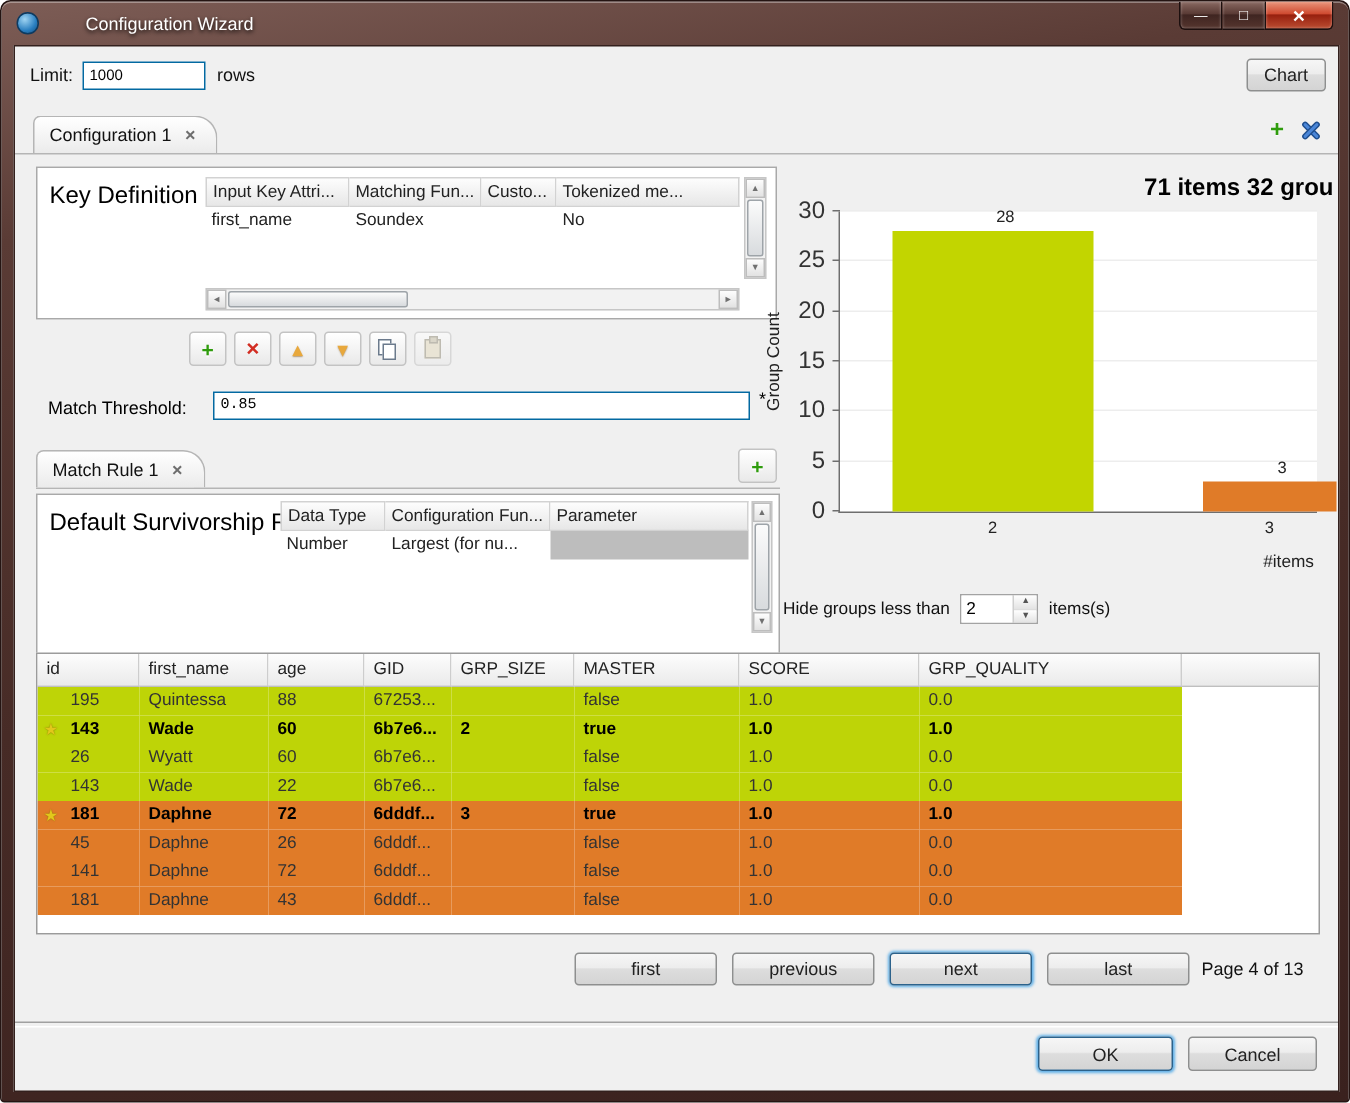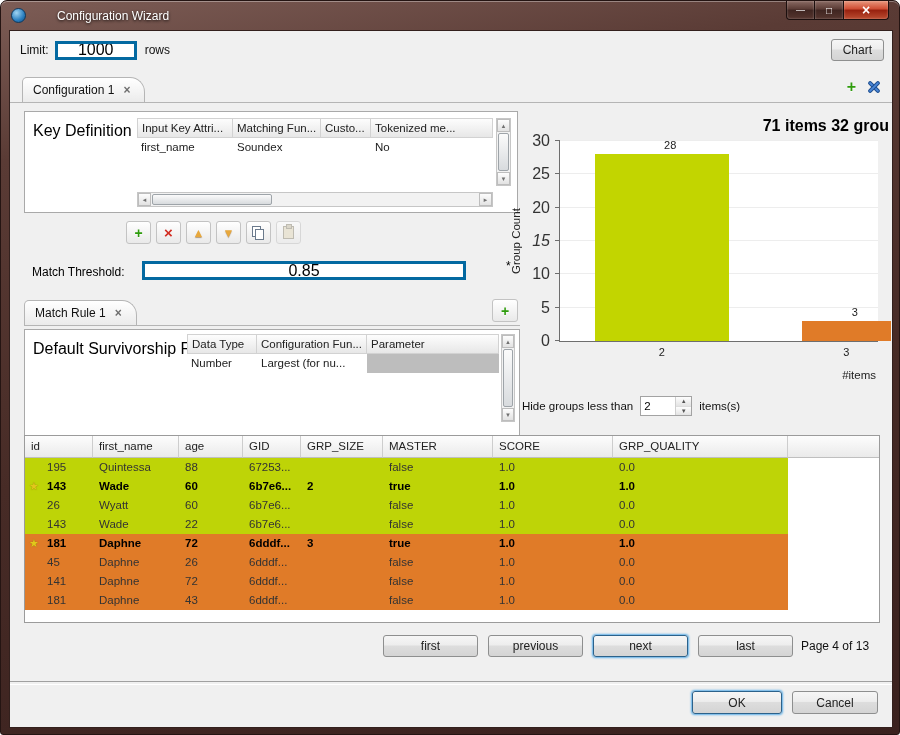--- a/index.html
+++ b/index.html
@@ -24,21 +24,21 @@
   .winbtn.max { width:28px; border-left:none; border-right:none; font-size:10px; }
   .winbtn.close { width:46px; border-radius:0 0 4px 0; font-size:14px; font-weight:bold;
             background:linear-gradient(#e9967c,#cf4b31 45%,#97200e 50%,#bb4c31); }
 
   
   .content { position:relative; width:884px; height:698px; box-sizing:border-box;
              background:#f0f0f0; border:1px solid #33201d; }
 
   .limit-row { position:absolute; left:10px; top:8px; height:22px; display:flex; align-items:center; font-size:12px; color:#111; }
   .limit-row label { margin-right:6px; }
-  .text-input { border:3px solid #0369a1; background:#fff; font-size:16px; padding:1px 4px; box-sizing:border-box; height:19px;text-align:center; }
+  .text-input { border:1px solid #0369a1; background:#fff; font-size:10px; padding:1px 4px; box-sizing:border-box; height:19px; }
   .limit-input { width:82px; }
   .limit-suffix { margin-left:8px; }
 
   .btn { font-size:12px; color:#222; border:1px solid #8e8f8f; border-radius:3px;
          background:linear-gradient(#f6f6f6,#ededed 45%,#dddddd 50%,#d4d4d4);
          display:flex; align-items:center; justify-content:center; box-sizing:border-box; }
   .btn.focused { border-color:#2c628b; box-shadow:0 0 2px 1px #5fb0e8; }
   .chart-btn { position:absolute; right:8px; top:8px; height:22px; padding:0 11px; }
 
   
@@ -94,21 +94,21 @@
   .icon-copy { position:relative; width:13px; height:14px; display:inline-block; }
   .icon-copy::before, .icon-copy::after { content:""; position:absolute; width:7px; height:9px; background:#fff; border:1px solid #6b7a8c; }
   .icon-copy::before { left:0; top:0; }
   .icon-copy::after { left:3px; top:3px; }
   .icon-paste { position:relative; width:11px; height:13px; display:inline-block; background:#e4dcc0; border:1px solid #96917e; box-sizing:border-box; }
   .icon-paste::before { content:""; position:absolute; top:-3px; left:2px; width:4px; height:3px; background:#c9c2ab; border:1px solid #96917e; }
   .tb-btn.disabled { opacity:.55; }
 
   
   .threshold-label { position:absolute; left:22px; top:234px; font-size:12px; color:#000; }
-  .threshold-input { position:absolute; left:132px; top:230px; width:324px; }
+  .threshold-input { position:absolute; left:132px; top:230px; width:358px;font-family:Liberation Mono, monospace; }
   .threshold-star { position:absolute; left:496px; top:228px; font-size:12px; color:#000; }
 
   .mr-strip { position:absolute; left:14px; top:266px; width:496px; height:28px; border-bottom:1px solid #b5b5b5; }
   .mr-strip .tab { margin-left:0; top:3px; }
   .mr-add-btn { position:absolute; right:2px; bottom:3px; width:26px; height:23px; }
 
   
   .chart-title { position:absolute; right:3px; top:86px; font-size:16px; font-weight:bold; color:#000; white-space:nowrap; }
   .chart-ylabel { position:absolute; left:498px; top:110px; height:200px; width:16px; writing-mode:vertical-rl;
                   transform:rotate(180deg); display:flex; align-items:center; justify-content:center; font-size:11.5px; color:#222; }
@@ -290,21 +290,21 @@
         <div class="sb-btn">▼</div>
       </div>
     </div>
 
     <div class="chart-title">71 items 32 grou</div>
     <div class="chart-ylabel">Group Count</div>
     <div class="chart-yaxis">
         <div class="ytick" style="bottom: 0%;">0</div>
         <div class="ytick" style="bottom: 16.6667%;">5</div>
         <div class="ytick" style="bottom: 33.3333%;">10</div>
-        <div class="ytick" style="bottom: 50%; font-style: italic;">15</div>
+        <div class="ytick" style="bottom: 50%;">15</div>
         <div class="ytick" style="bottom: 66.6667%;">20</div>
         <div class="ytick" style="bottom: 83.3333%;">25</div>
         <div class="ytick" style="bottom: 100%;">30</div>
       </div>
     <div class="chart-plot">
       <div class="gridline" style="bottom: 16.6667%;"></div>
         <div class="gridline" style="bottom: 33.3333%;"></div>
         <div class="gridline" style="bottom: 50%;"></div>
         <div class="gridline" style="bottom: 66.6667%;"></div>
         <div class="gridline" style="bottom: 83.3333%;"></div>

